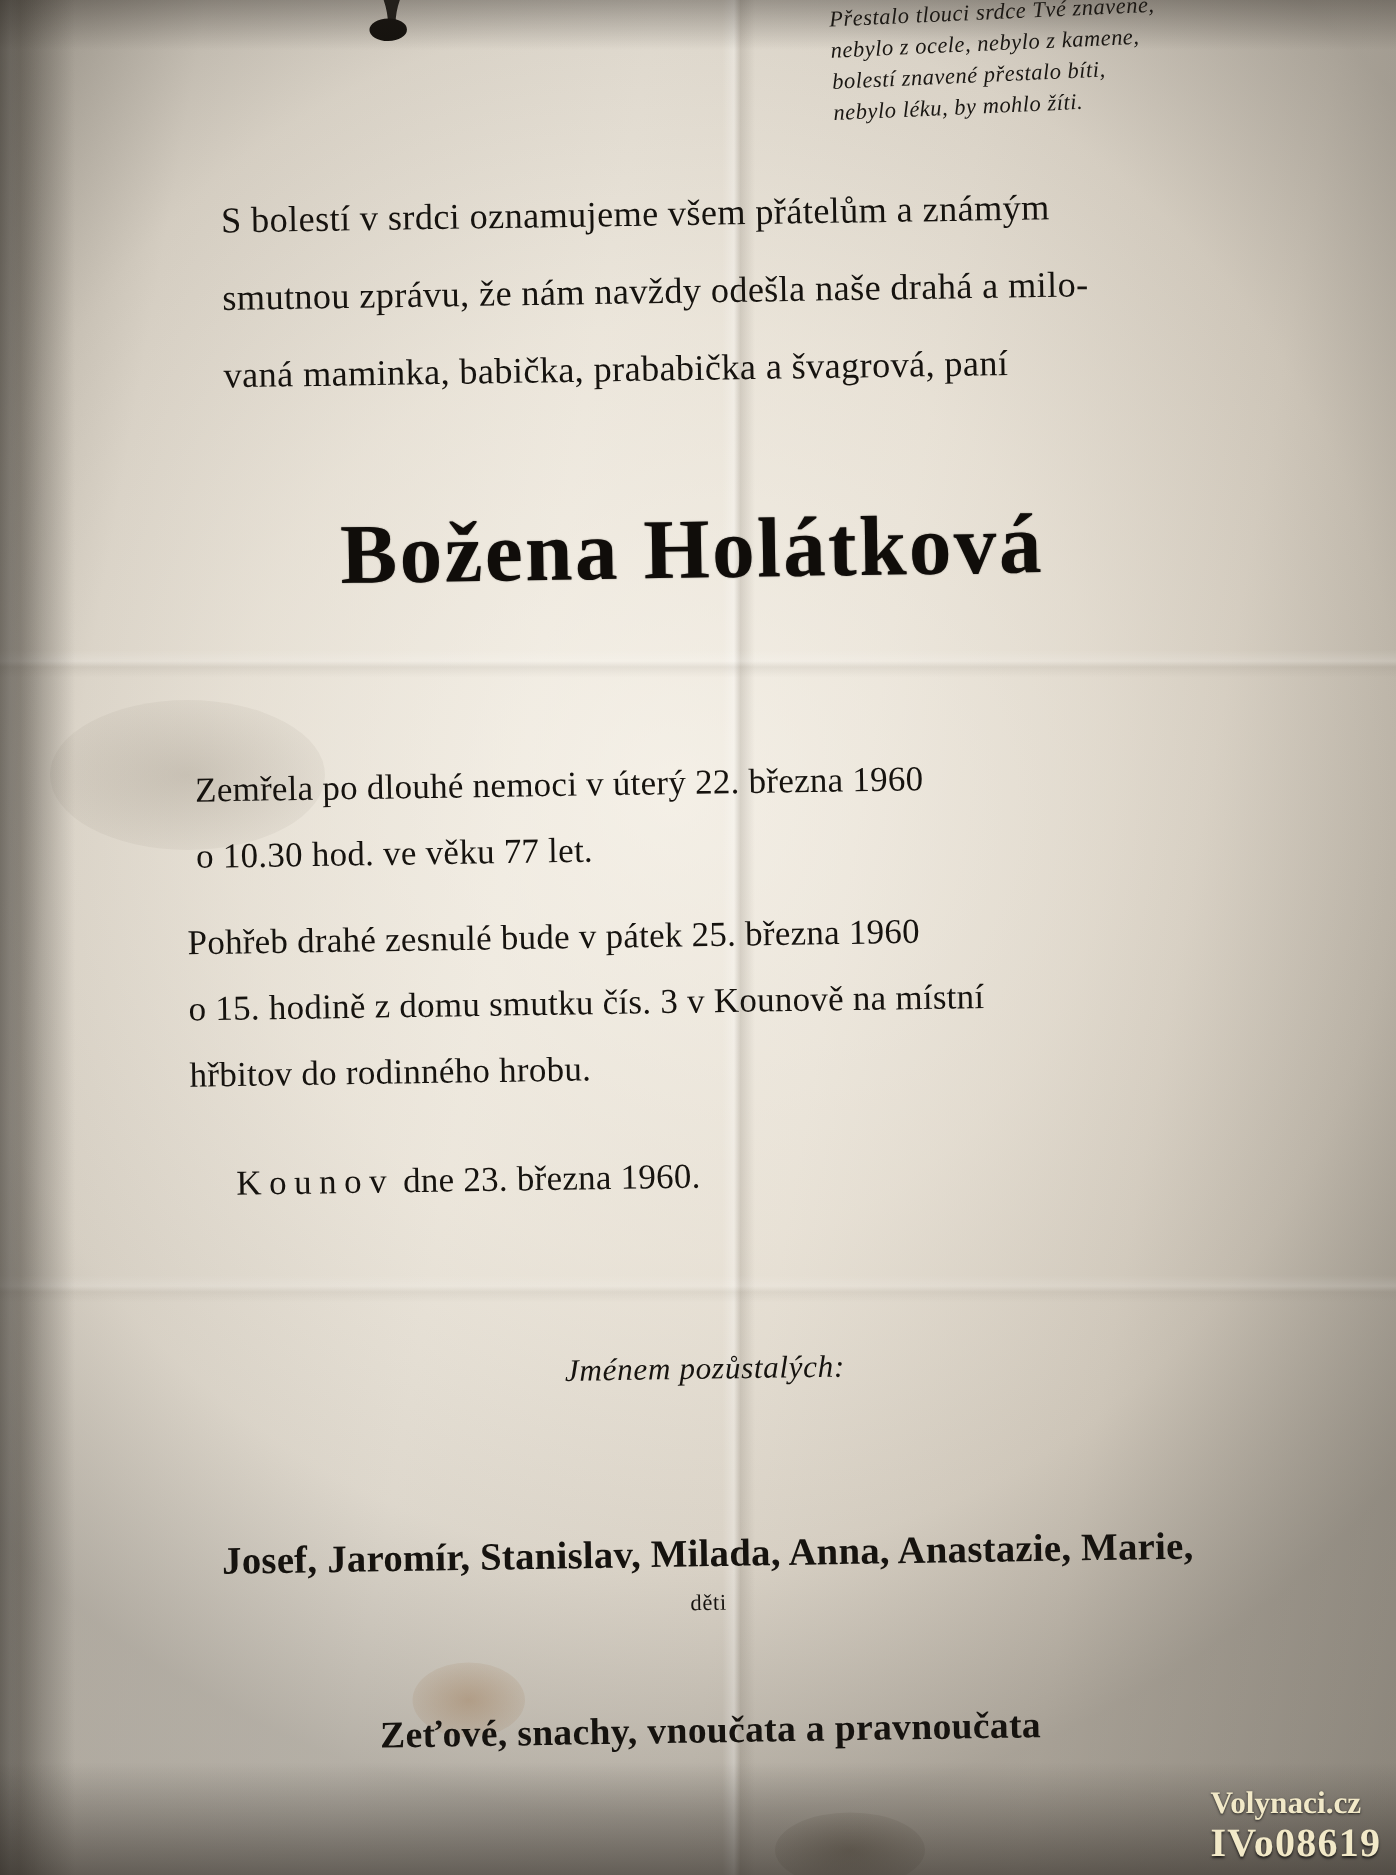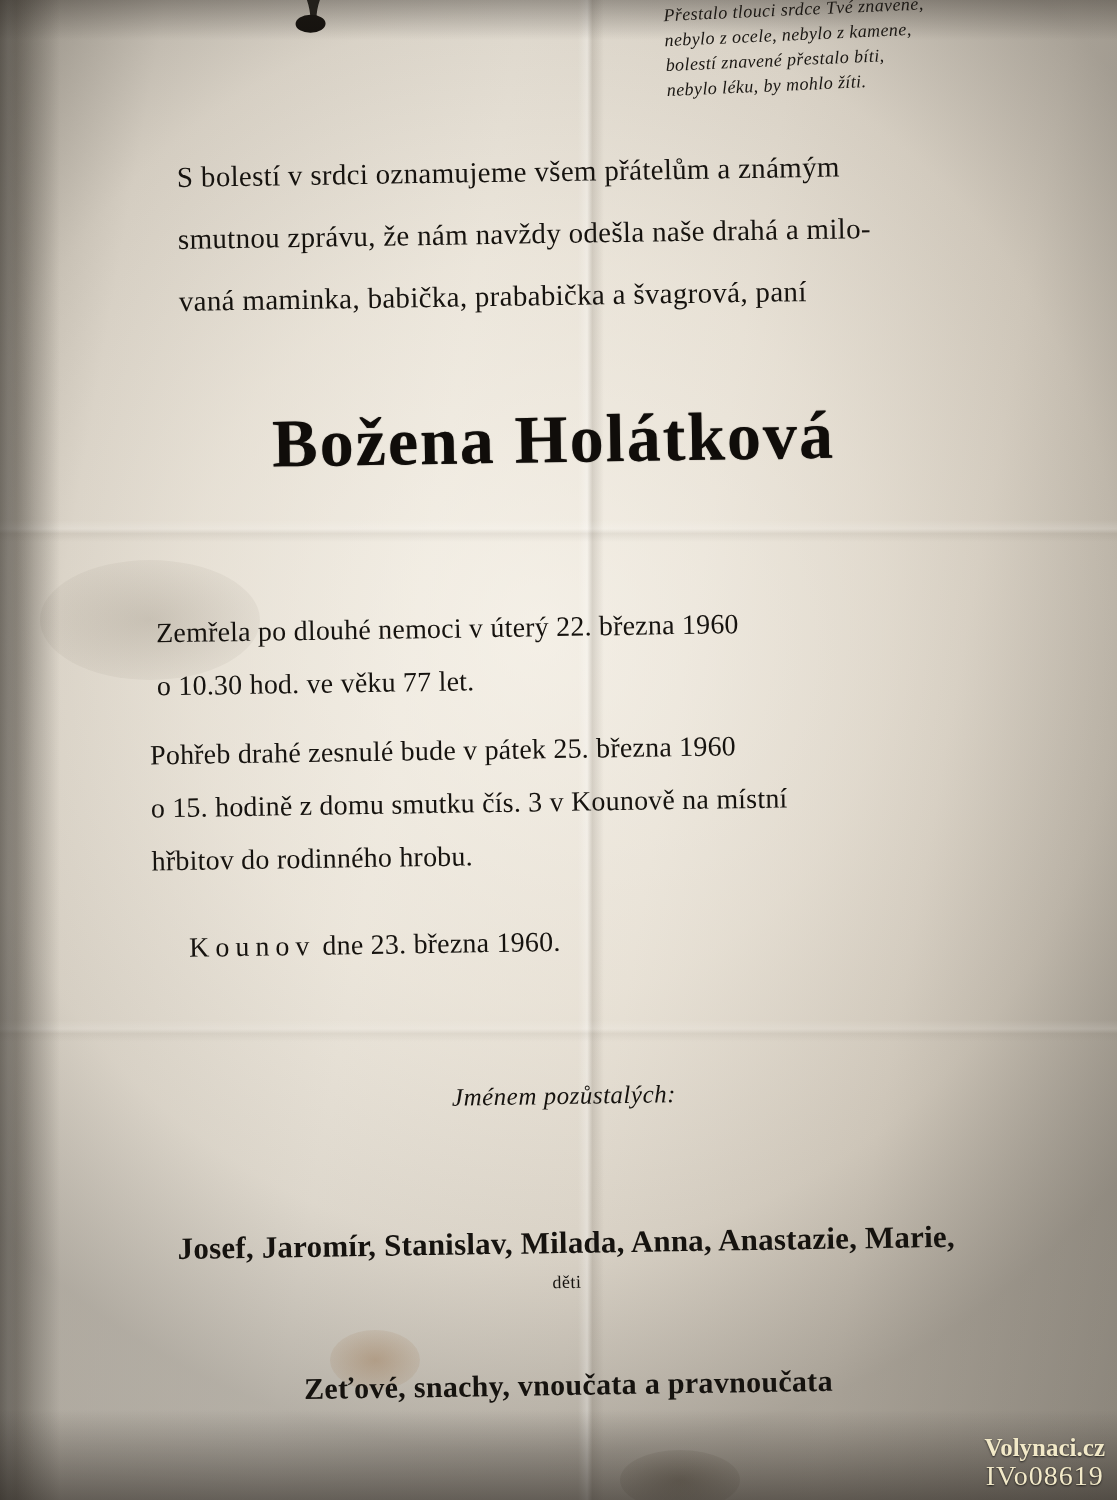--- a/index.html
+++ b/index.html
@@ -151,28 +151,28 @@
     text-align: center;
     font-weight: 700;
     font-size: 30px;
     letter-spacing: 0.3px;
   }
   
   #watermark {
     position: absolute;
     right: 12px;
     bottom: 8px;
-    text-align: center;
+    text-align: left;
     font-family: "Liberation Serif", serif;
     color: #f2e9c8;
     text-shadow: 0 1px 2px rgba(0,0,0,0.7);
     line-height: 1.1;
   }
   #watermark .wm-site { font-size: 25px; font-weight: 700; }
-  #watermark .wm-id { font-size: 28px; font-weight: 400; letter-spacing: 1px; }
+  #watermark .wm-id { font-size: 32px; font-weight: 700; letter-spacing: 1px; }
   .dark-edge-left {
     position: absolute;
     left: 0; top: 0; bottom: 0; width: 60px;
     background: linear-gradient(to right, rgba(40,36,30,0.55), rgba(40,36,30,0));
     pointer-events: none;
   }
   .dark-edge-bottom {
     position: absolute;
     left: 0; right: 0; bottom: 0; height: 90px;
     background: linear-gradient(to top, rgba(35,30,25,0.55), rgba(35,30,25,0));

